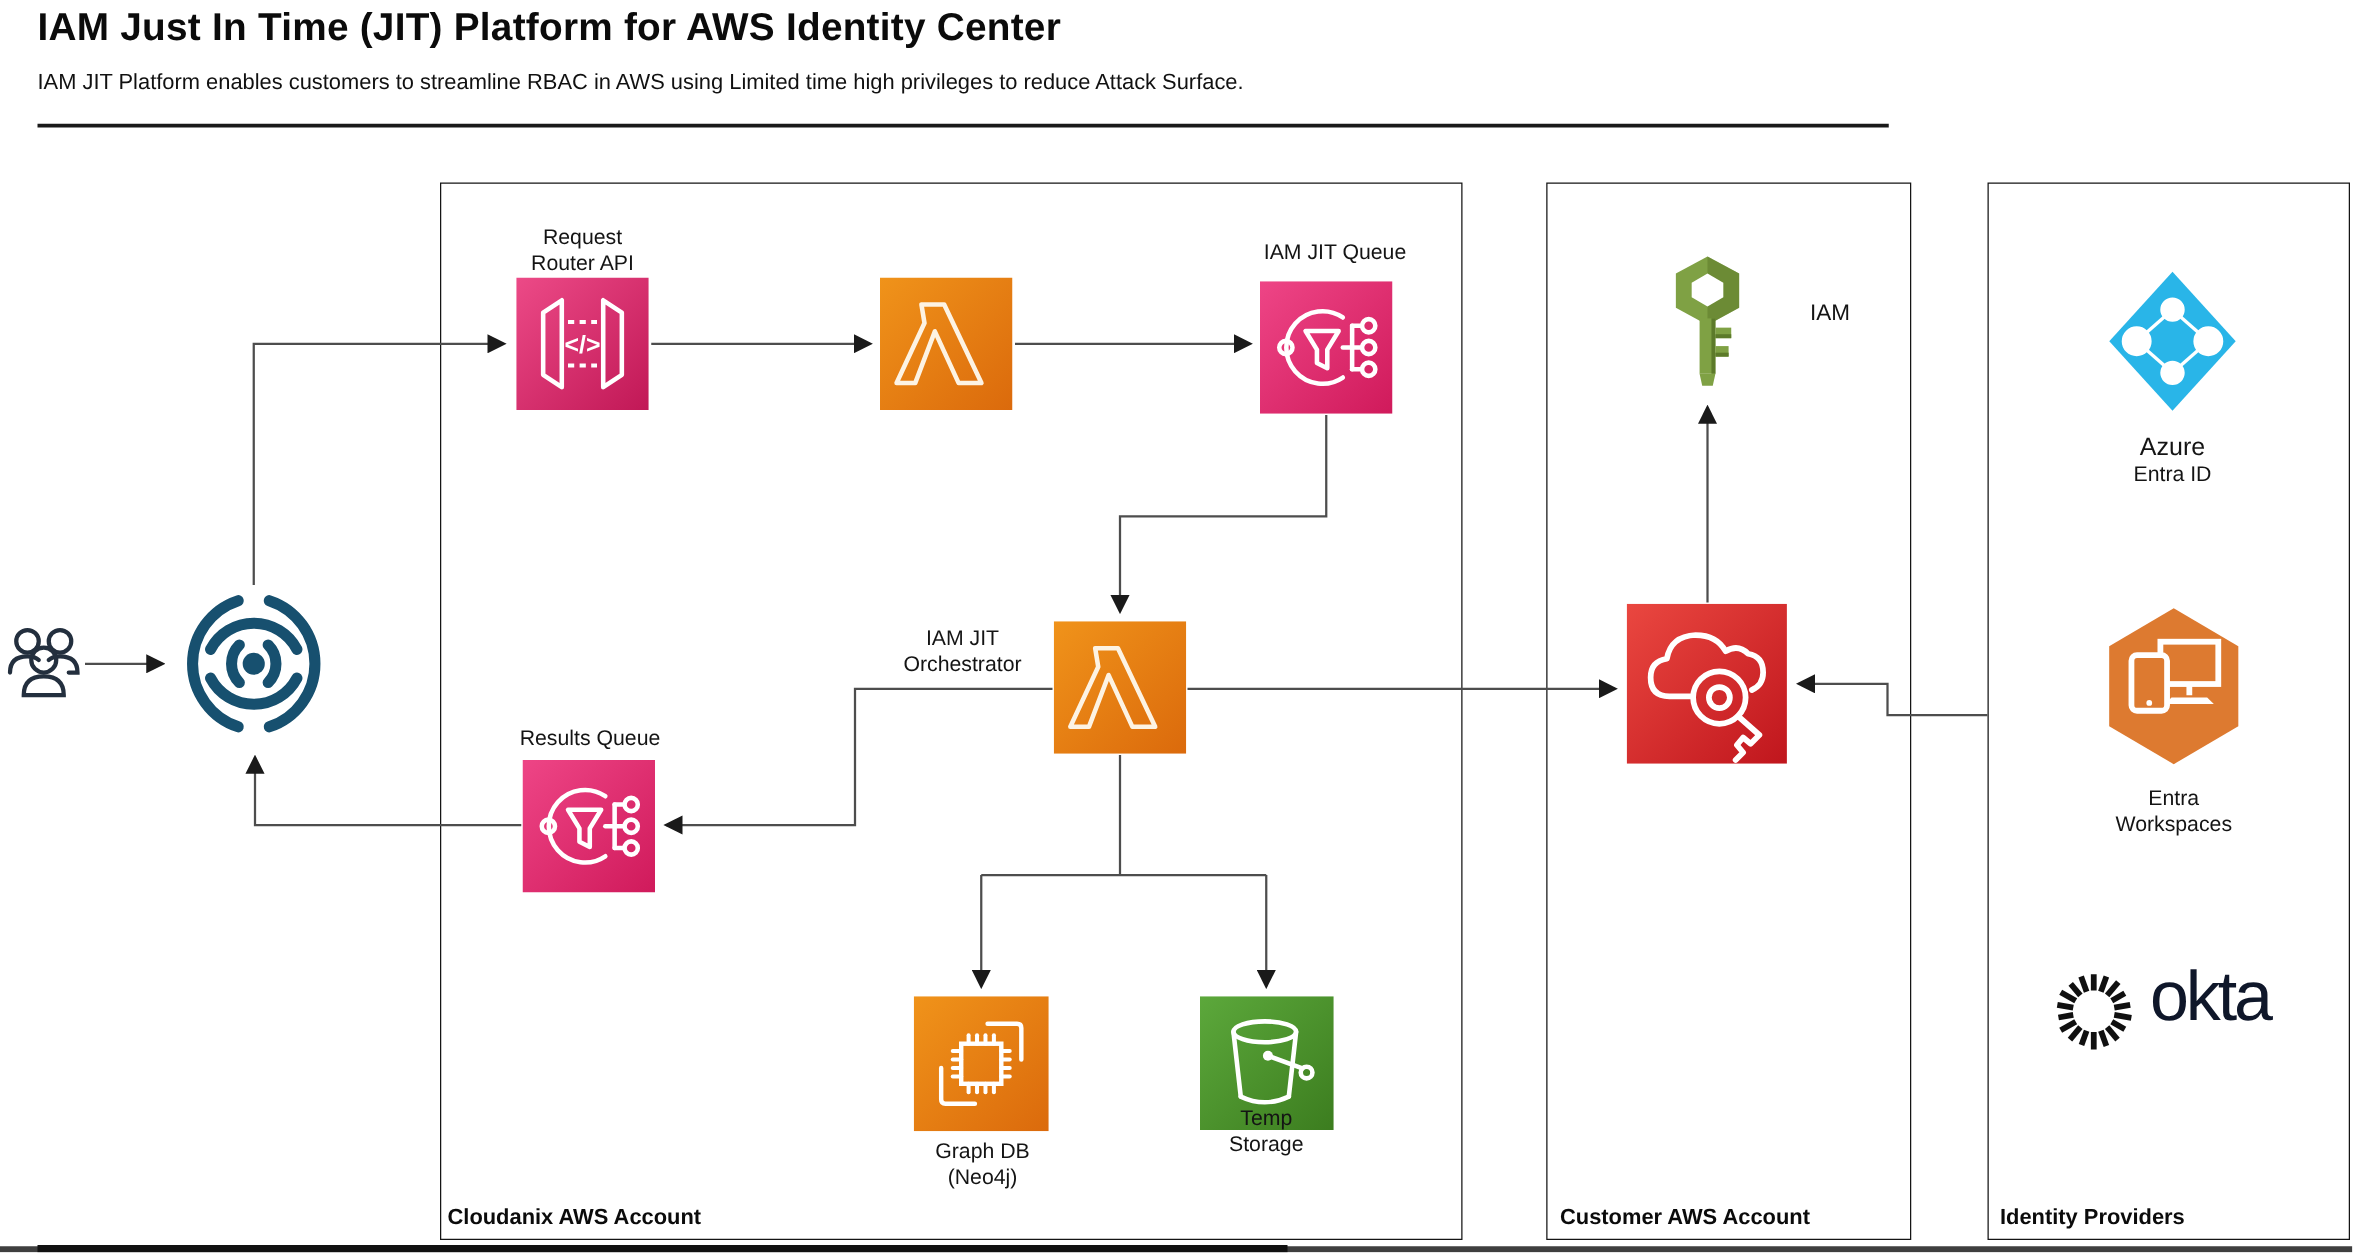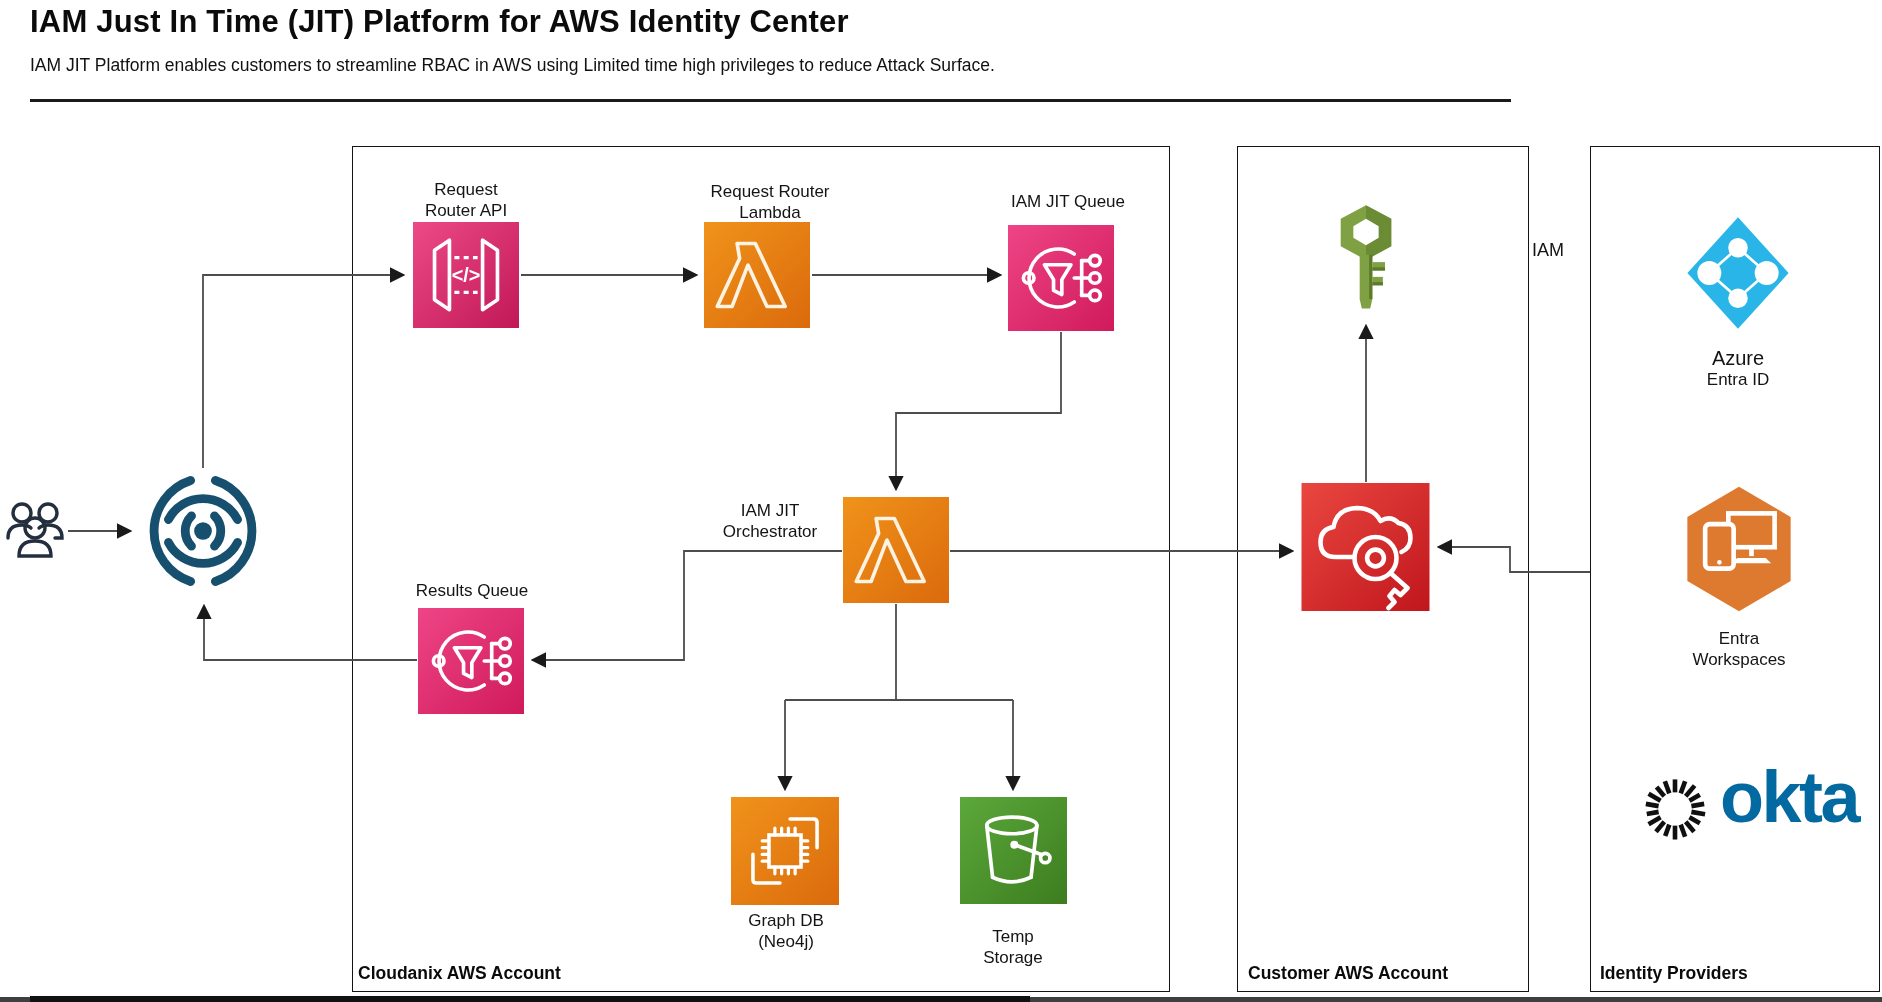--- a/index.html
+++ b/index.html
@@ -6,21 +6,21 @@
   #canvas{position:relative;width:1882px;height:1002px;background:#fff;overflow:hidden;
           font-family:"Liberation Sans",sans-serif;color:#111;}
   .abs{position:absolute;}
   .title{left:30px;top:4px;font-size:31px;font-weight:bold;letter-spacing:.2px;color:#0b0b0b;}
   .subtitle{left:30px;top:55px;font-size:17.5px;color:#111;}
   .rule{left:30px;top:99px;width:1481px;height:3px;background:#1a1a1a;}
   .group{border:1.6px solid #141414;background:transparent;}
   .group-label{font-size:17.5px;font-weight:bold;color:#0b0b0b;white-space:nowrap;}
   .lbl{font-size:17px;line-height:21px;text-align:center;white-space:pre-line;color:#141414;}
   .lbl.big{font-size:20px;line-height:22px;}
-  .okta-word{font-size:72px;font-weight:bold;letter-spacing:-2.5px;color:#0369a1;line-height:70px;}
+  .okta-word{font-size:56px;font-weight:normal;letter-spacing:-2.5px;color:#0f172a;line-height:70px;}
   svg{display:block;}
   .bottom-strip{left:0;top:997px;width:1882px;height:5px;background:#3f3f3f;}
   .bottom-strip-dark{left:30px;top:996px;width:1000px;height:6px;background:#111;}
 </style>
 </head>
 <body>
 
 <div id="canvas">
 
   <div class="abs title">IAM Just In Time (JIT) Platform for AWS Identity Center</div>
@@ -318,31 +318,29 @@
         <line x1="40" y1="7" x2="40" y2="22" transform="rotate(300 40 40)"></line>
         <line x1="40" y1="9" x2="40" y2="22" transform="rotate(320 40 40)"></line>
         <line x1="40" y1="8" x2="40" y2="22" transform="rotate(340 40 40)"></line>
       </g>
     </svg>
   </div>
   <div class="abs okta-word" style="left:1720px;top:762px;">okta</div>
 
   <div class="abs lbl" style="left:386px;top:179px;width:160px;">Request
 Router API</div>
-  <div class="abs lbl" style="left:680px;top:181px;width:180px;">Request Router
-Lambda</div>
   <div class="abs lbl" style="left:978px;top:191px;width:180px;">IAM JIT Queue</div>
   <div class="abs lbl" style="left:690px;top:500px;width:160px;">IAM JIT
 Orchestrator</div>
   <div class="abs lbl" style="left:382px;top:580px;width:180px;">Results Queue</div>
   <div class="abs lbl" style="left:696px;top:910px;width:180px;">Graph DB
 (Neo4j)</div>
-  <div class="abs lbl" style="left:923px;top:926px;width:180px;text-align:center;">Temp
+  <div class="abs lbl" style="left:923px;top:884px;width:180px;text-align:center;">Temp
 Storage</div>
-  <div class="abs lbl" style="left:1532px;top:240px;width:60px;text-align:left;font-size:18px;">IAM</div>
+  <div class="abs lbl" style="left:1448px;top:240px;width:60px;text-align:left;font-size:18px;">IAM</div>
   <div class="abs lbl big" style="left:1648px;top:347px;width:180px;">Azure</div>
   <div class="abs lbl" style="left:1648px;top:369px;width:180px;">Entra ID</div>
   <div class="abs lbl" style="left:1649px;top:628px;width:180px;">Entra
 Workspaces</div>
 
   <div class="abs bottom-strip"></div>
   <div class="abs bottom-strip-dark"></div>
 
 </div>
 

